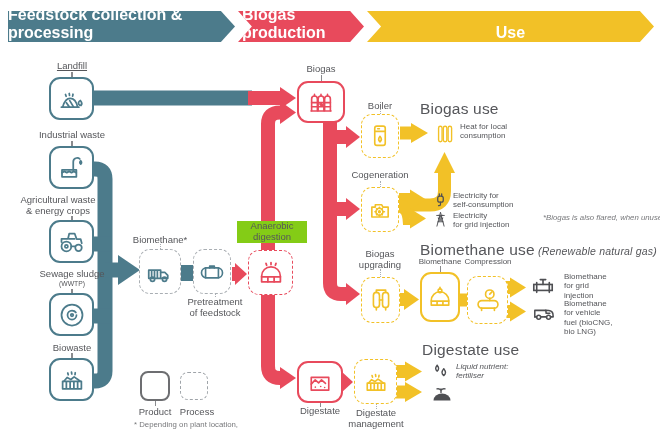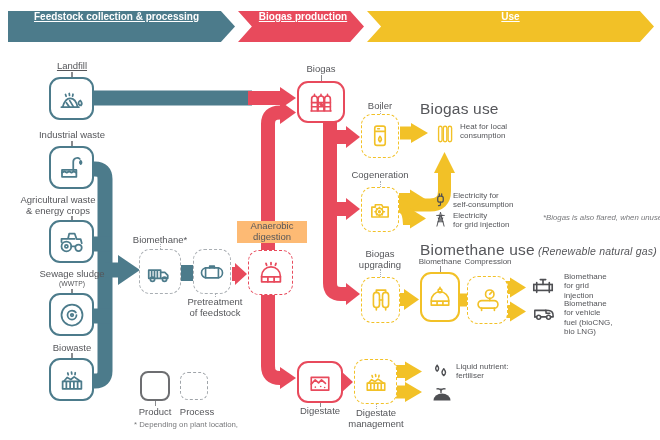--- a/index.html
+++ b/index.html
@@ -1,39 +1,39 @@
 <!DOCTYPE html>
 <html style="--teal: #4C7B8B; --red: #E84A5C; --yellow: #F2C127; --text: #55565A; --icon: #4E4F53; --dash: #A9AEB3;"><head>
 <meta charset="utf-8">
 <style>
   html,body{margin:0;padding:0;background:#fff;}
   #stage{position:relative;width:660px;height:440px;background:#fff;overflow:hidden;
          font-family:"Liberation Sans",sans-serif;}
   #pipes{position:absolute;left:0;top:0;z-index:1;}
-  .banner{position:absolute;top:11px;height:31px;z-index:2;display:flex;align-items:flex-start;
-          justify-content:center;color:#fff;font-size:10px;font-weight:700;text-decoration:underline;}
+  .banner{position:absolute;top:11px;height:31px;z-index:2;display:flex;align-items:flex-end;
+          justify-content:center;color:#fff;font-size:16px;font-weight:700;}
   .pbox{position:absolute;background:#fff;border:2.3px solid;border-radius:11px;z-index:2;
         display:flex;align-items:center;justify-content:center;box-sizing:border-box;}
   .dbox{position:absolute;background:#fff;border:1.6px dashed;border-radius:11px;z-index:2;
         display:flex;align-items:center;justify-content:center;box-sizing:border-box;}
   .teal{border-color:var(--teal);color:var(--teal);}
   .red{border-color:var(--red);color:var(--red);}
   .yellow{border-color:var(--yellow);color:var(--yellow);}
   .gray{border-color:var(--dash);color:var(--teal);}
   .lbl{position:absolute;font-size:9.5px;line-height:1.14;color:var(--text);text-align:center;
        white-space:pre-line;z-index:3;}
   .sub{font-size:6.8px;}
   .out{position:absolute;font-size:8px;line-height:1.18;color:var(--text);text-align:left;
        white-space:pre-line;z-index:3;}
   .hd{position:absolute;font-size:15.5px;color:var(--text);white-space:nowrap;z-index:3;letter-spacing:.2px;}
   .note{position:absolute;font-size:7.8px;font-style:italic;color:#77787B;white-space:nowrap;z-index:3;}
   .tick{position:absolute;width:1.5px;background:#8a8b8e;z-index:2;}
   .dtick{position:absolute;width:0;border-left:1.6px dotted var(--dash);z-index:2;}
   .icon{position:absolute;z-index:3;}
-  .lblbg{background:#fdba74;padding:0 2px;text-align:center;}
+  .lblbg{background:#84cc16;padding:0 2px;text-align:center;}
   svg.ic{display:block;}
 </style>
 </head>
 <body>
 
 <div id="stage">
 
   <svg id="pipes" width="660" height="440" viewBox="0 0 660 440">
     <g stroke="#4C7B8B" stroke-width="15" fill="none">
       <path d="M 90 98 H 252"></path>
@@ -312,27 +312,28 @@
       <circle cx="7.1" cy="16.8" r="1.8"></circle>
         <circle cx="16.2" cy="16.8" r="1.8"></circle>
       <path d="M13.7 10.5l.3 2.7h3.4"></path>
     </svg>
   </div>
   <div class="out" style="left:564px;top:299px;width:62px;">Biomethane
 for vehicle
 fuel (bioCNG,
 bio LNG)</div>
 
+  <div class="hd" style="left:422px;top:341px;">Digestate use</div>
   <div class="icon" style="left:430px;top:361px;">
     <svg class="ic" width="22" height="22" viewBox="0 0 24 24" stroke="#4E4F53" fill="none" stroke-width="1.5" stroke-linecap="round" stroke-linejoin="round">
       <path d="M7.8 4.5q3.2 4.2 0 6.6q-3.2-2.4 0-6.6z"></path>
       <path d="M15 8.3q3.8 4.9 0 7.7q-3.8-2.8 0-7.7z"></path>
     </svg>
   </div>
-  <div class="out" style="left:456px;top:362px;width:80px;">Liquid nutrient:
+  <div class="out" style="left:456px;top:362px;width:80px;font-style:italic;">Liquid nutrient:
 fertiliser</div>
   <div class="icon" style="left:428px;top:381px;">
     <svg class="ic" width="28" height="24" viewBox="0 0 24 24">
       <path d="M3.5 19.5a8.5 7 0 0 1 17 0z" fill="#4E4F53"></path>
       <g stroke="#4E4F53" fill="none" stroke-width="1.4" stroke-linecap="round">
         <path d="M11 11.5V8M11 9.3q-1.8-2.1-4-1.4M11 9.3q1.8-2.1 4-1.4"></path>
       </g>
     </svg>
   </div>
 

